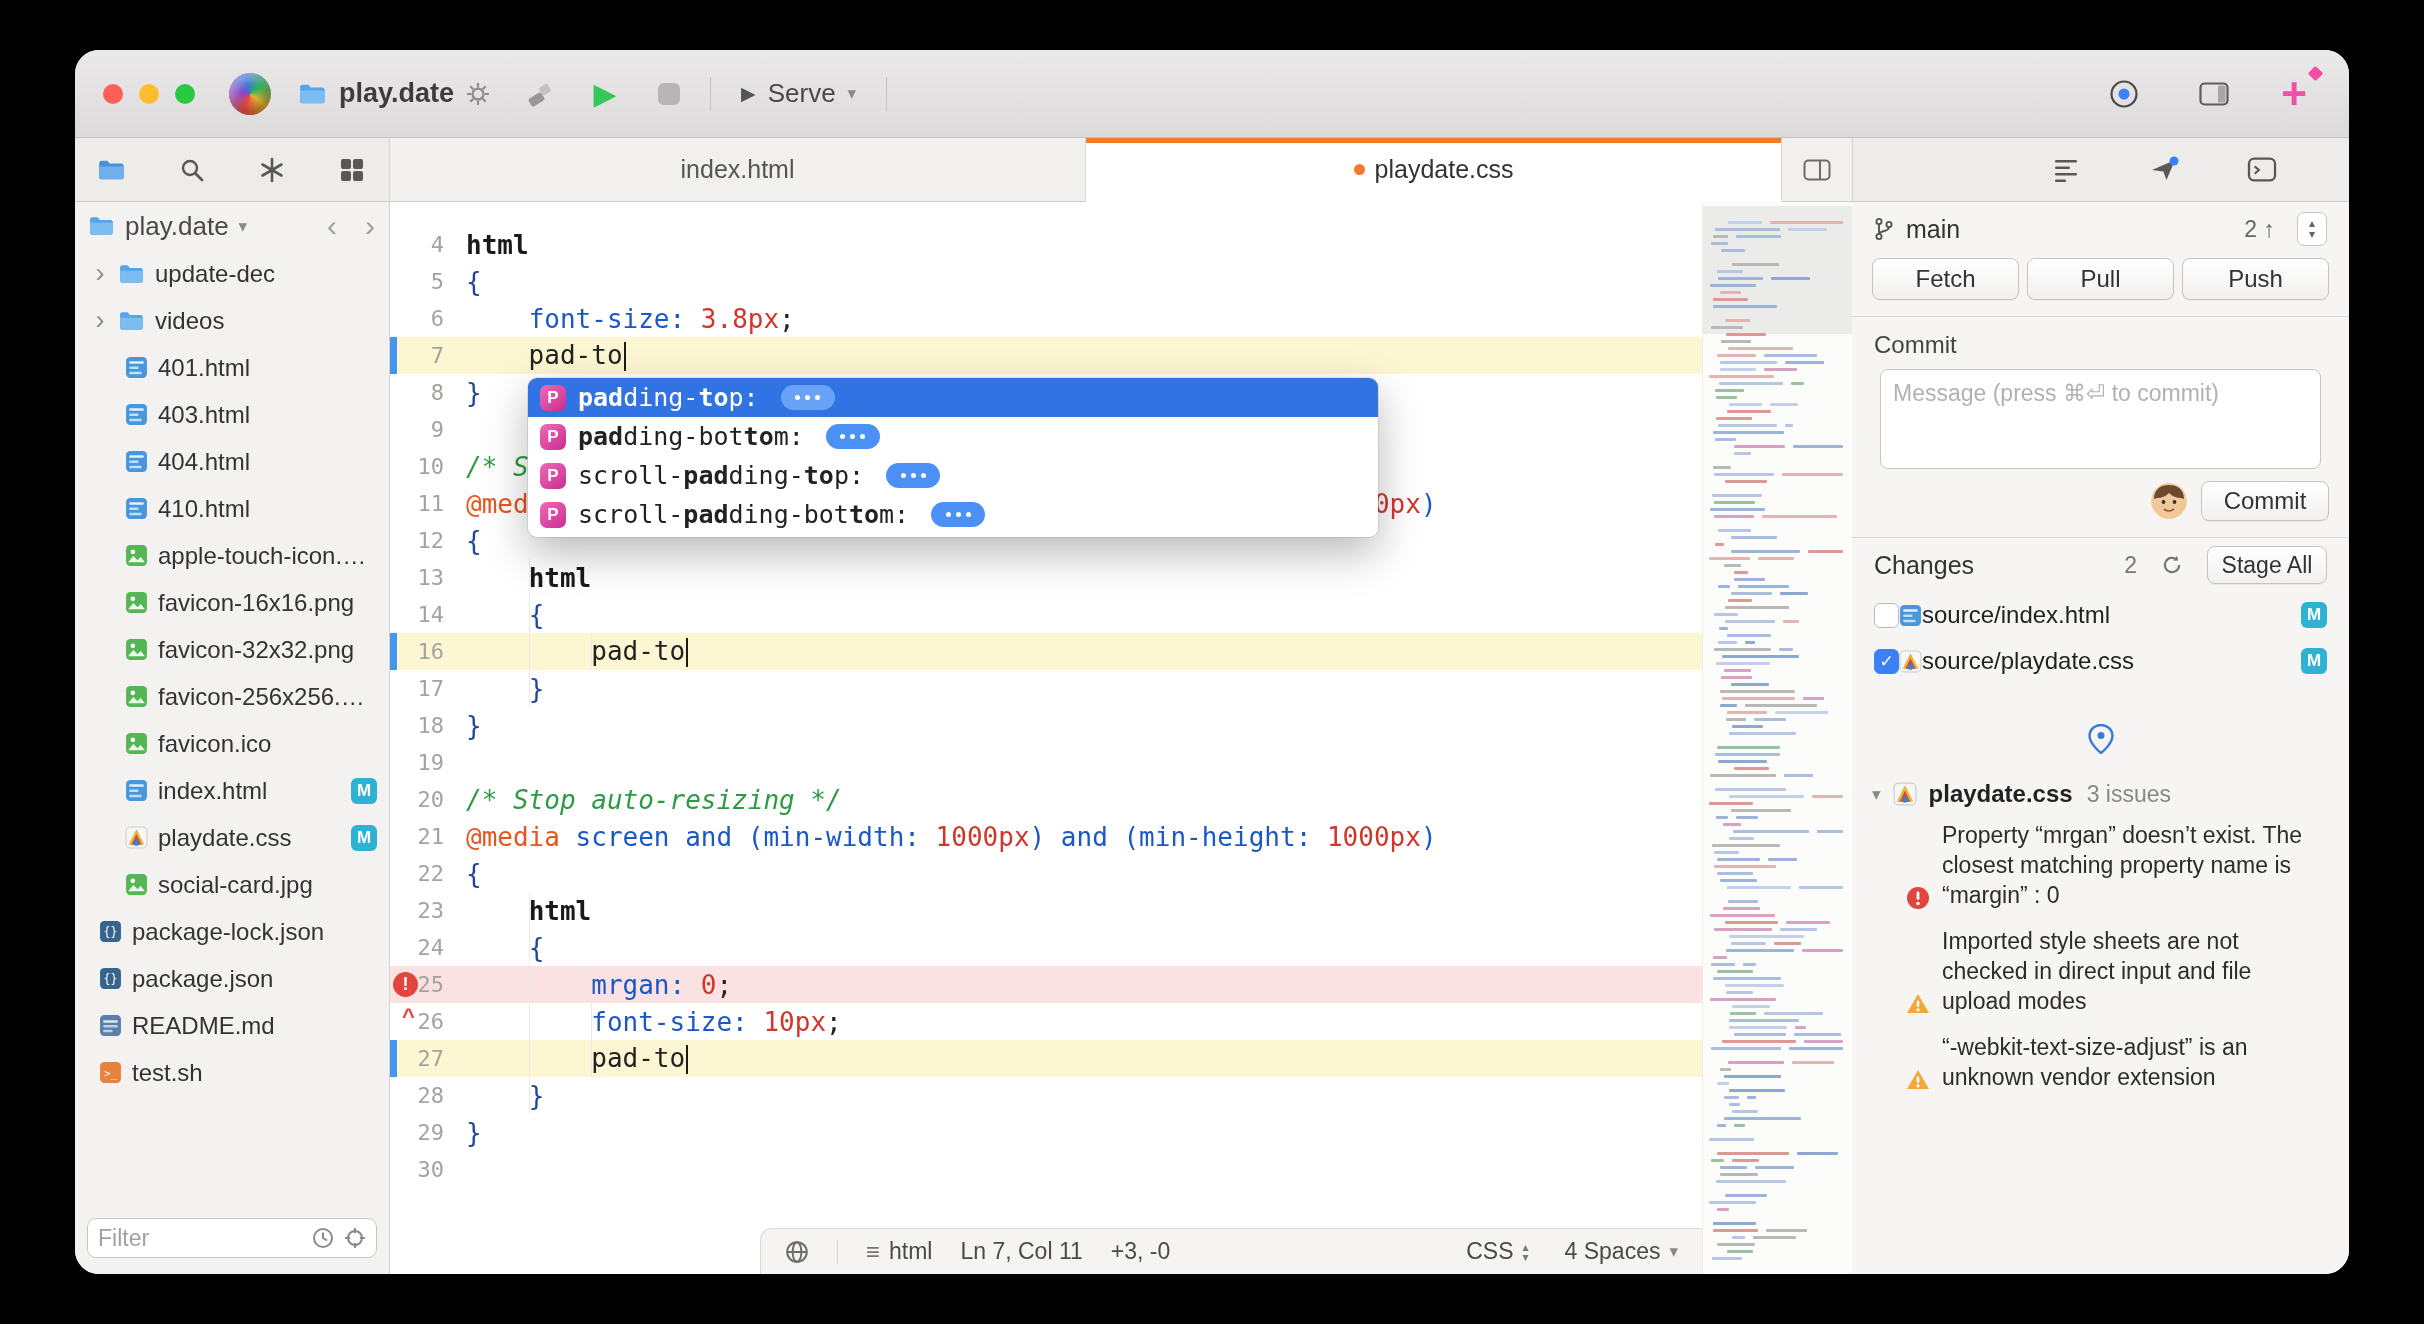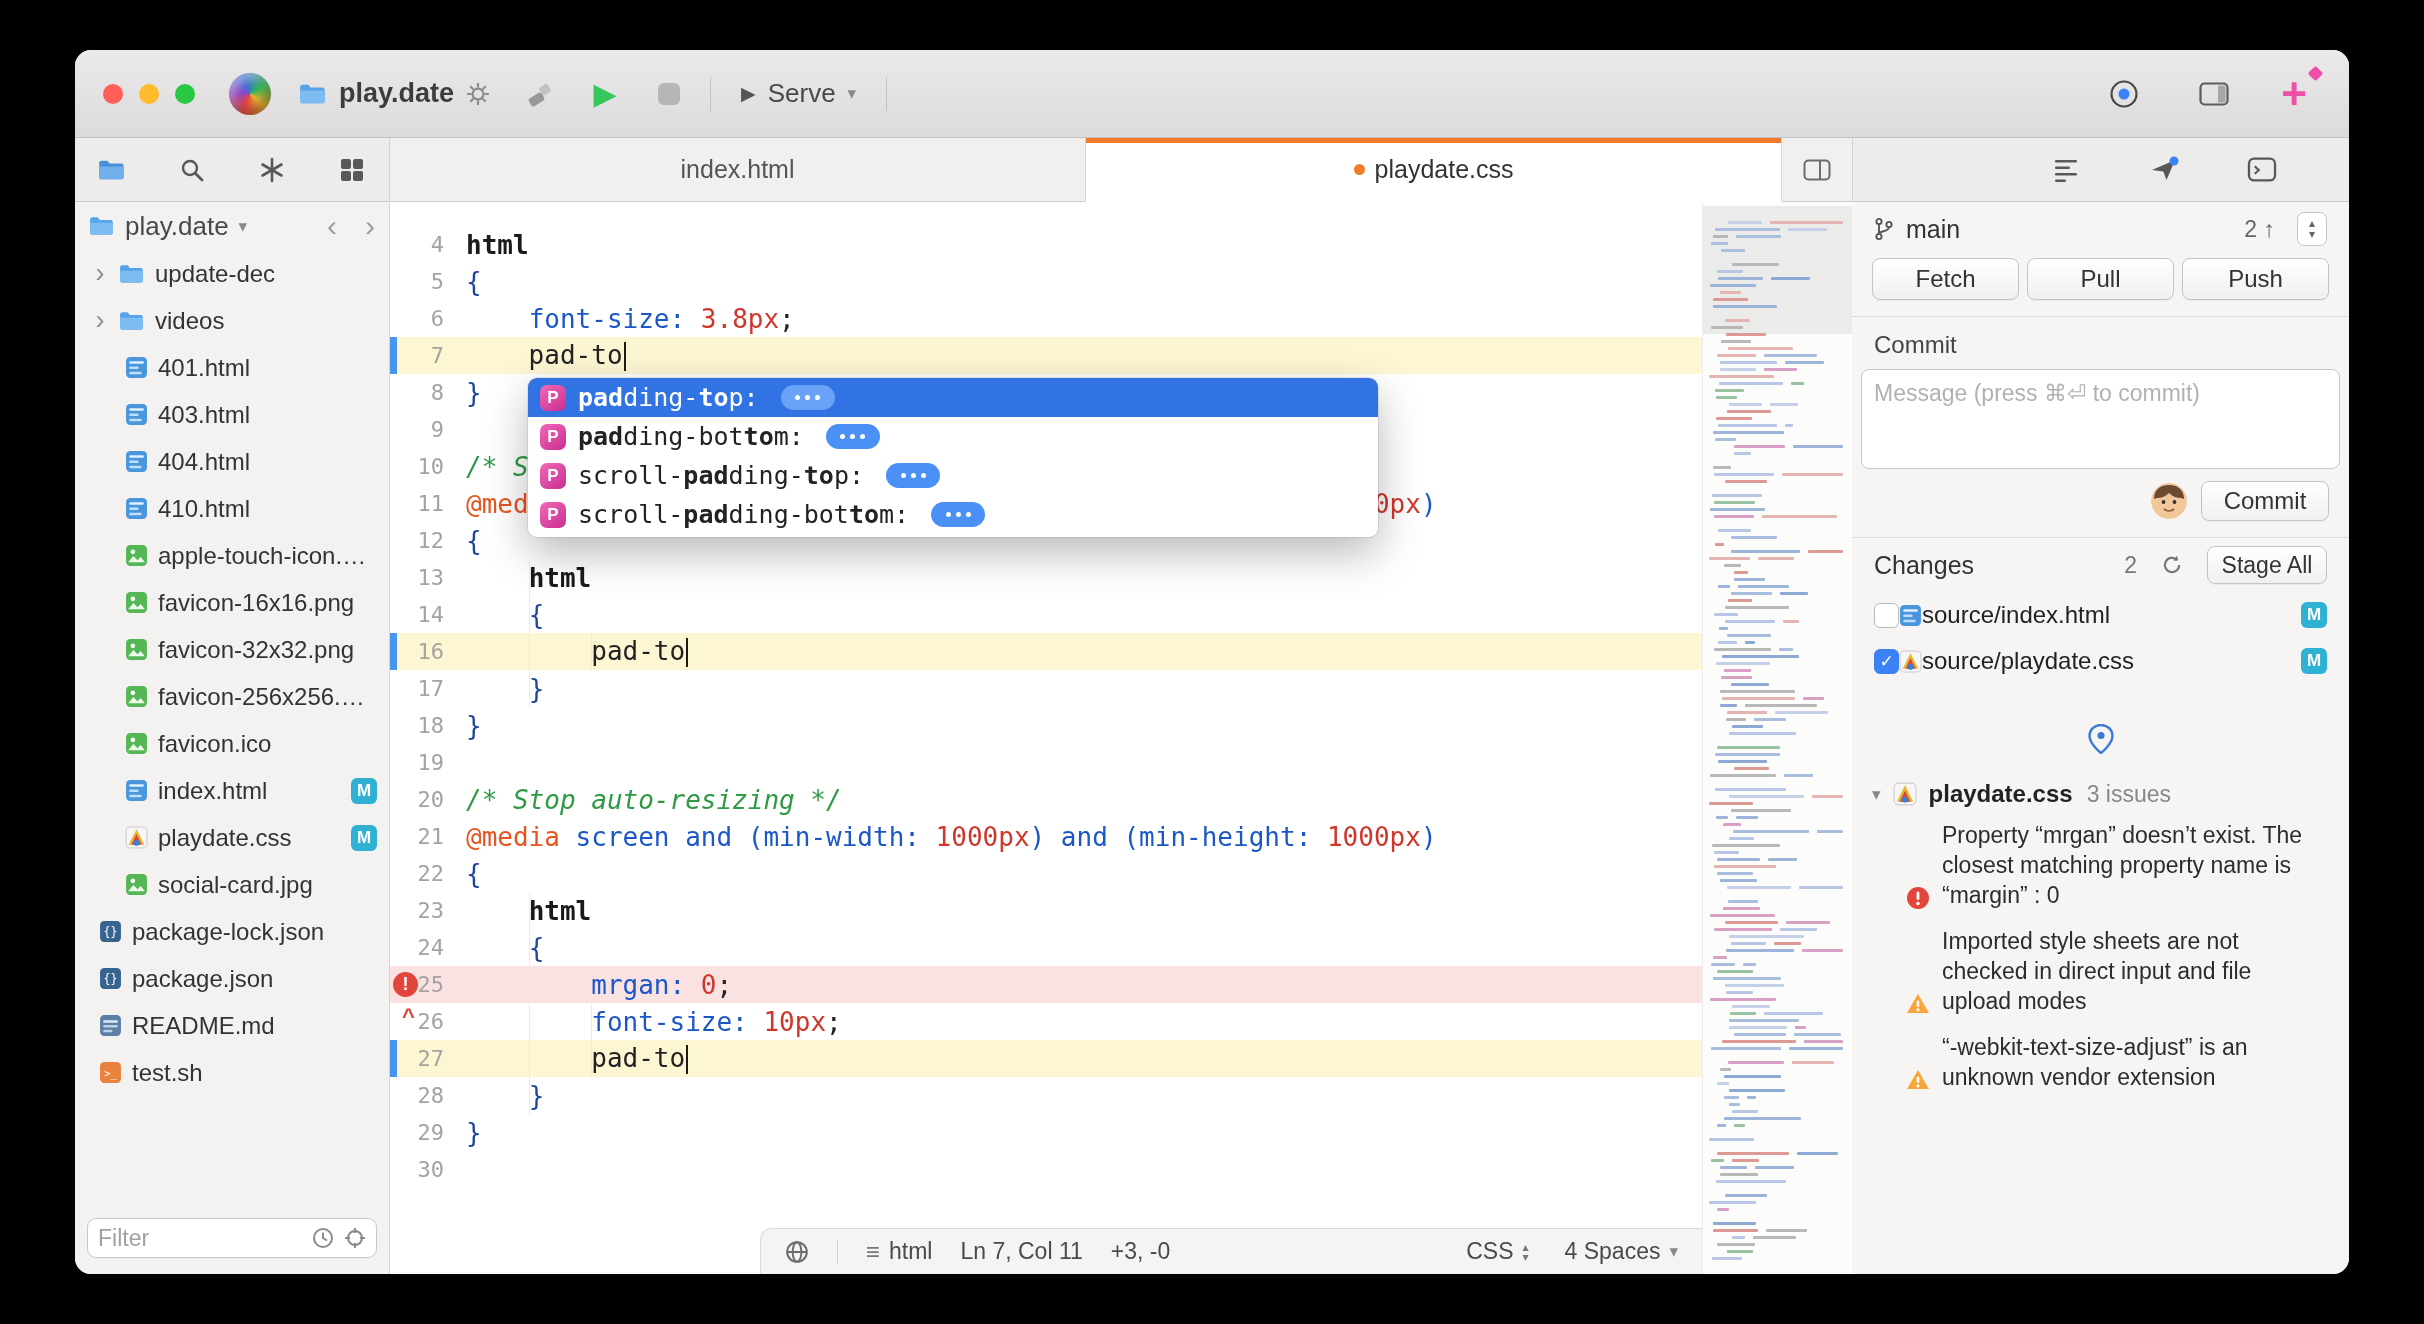--- a/index.html
+++ b/index.html
@@ -1,17 +1,17 @@
 <!DOCTYPE html>
 <html><head>
 <meta charset="utf-8">
 <style>
   *{box-sizing:border-box;margin:0;padding:0}
   html,body{width:2424px;height:1324px;background:#000;overflow:hidden;font-family:"Liberation Sans",sans-serif}
-  .window{position:absolute;left:75px;top:50px;width:2274px;height:1224px;background:#fff;border-radius:16px;overflow:hidden;display:flex;flex-direction:column;box-shadow:0 40px 100px rgba(0,0,0,.6)}
+  .window{position:absolute;left:75px;top:50px;width:2274px;height:1224px;background:#fff;border-radius:24px;overflow:hidden;display:flex;flex-direction:column;box-shadow:0 40px 100px rgba(0,0,0,.6)}
 
   
   .titlebar{height:88px;flex:none;background:linear-gradient(#ebe9ea,#dcdadb);border-bottom:1px solid #c3c1c2;display:flex;align-items:center;padding:0 28px;gap:18px}
   .lights{display:flex;gap:16px;margin-right:16px}
   .light{width:20px;height:20px;border-radius:50%;display:inline-block}
   .light.r{background:#ff5f57}.light.y{background:#febc2e}.light.g{background:#28c840}
   .appicon{width:42px;height:42px;border-radius:50%;flex:none;background:conic-gradient(from 200deg,#e9483f,#9245c2,#3b6fd4,#2fb457,#e8b531,#e9483f);box-shadow:inset -4px -6px 10px rgba(0,0,0,.3),inset 4px 6px 8px rgba(255,255,255,.4)}
   .titlegrp{display:flex;align-items:center;gap:12px;margin:0 10px}
   .wintitle{font-size:27px;font-weight:bold;color:#3d3b3c}
   .fic{display:inline-flex;align-items:center;justify-content:center}
@@ -101,21 +101,21 @@
 
   
   .panel{width:497px;flex:none;background:#f6f5f4;display:flex;flex-direction:column;color:#333;overflow:hidden}
   .branchrow{height:54px;flex:none;display:flex;align-items:center;gap:12px;padding:0 22px;font-size:25px}
   .ahead{margin-left:auto;color:#666;font-size:23px}
   .stepperbox{width:30px;height:34px;border:1px solid #c7c5c4;background:#fff;border-radius:7px;display:flex;flex-direction:column;align-items:center;justify-content:center;font-size:12px;line-height:11px;color:#666;margin-left:10px}
   .gitbtns{display:flex;gap:8px;padding:2px 20px 16px;flex:none}
   .btn{flex:1;height:42px;border:1px solid #c6c4c3;border-radius:8px;background:linear-gradient(#fff,#f1f0ef);font-size:24px;color:#333;font-family:"Liberation Sans",sans-serif;box-shadow:0 1px 1px rgba(0,0,0,.05)}
   .hr{height:1px;background:#dcdad9;flex:none}
   .commitlbl{padding:14px 22px 10px;font-size:24px;color:#444}
-  .msgbox{margin:0 9px;height:100px;border:1px solid #c9c7c6;border-radius:8px;background:#fff;padding:10px 12px;font-size:23px;color:#333;resize:none;font-family:"Liberation Sans",sans-serif;flex:none}
+  .msgbox{margin:0 28px;height:100px;border:1px solid #c9c7c6;border-radius:8px;background:#fff;padding:10px 12px;font-size:23px;color:#333;resize:none;font-family:"Liberation Sans",sans-serif;flex:none}
   .msgbox::placeholder{color:#b3b1b0}
   .commitrow{display:flex;align-items:center;justify-content:flex-end;gap:14px;padding:12px 20px 16px;flex:none}
   .avatar{width:36px;height:36px;border-radius:50%;overflow:hidden;flex:none}
   .btn.commit{flex:none;width:128px;height:40px}
   .changesrow{height:54px;flex:none;display:flex;align-items:center;gap:24px;padding:0 22px;font-size:25px}
   .changes-count{color:#777;font-size:23px;margin-left:auto}
   .btn.stage{flex:none;width:120px;height:38px;font-size:23px}
   .chg-row{height:46px;display:flex;align-items:center;padding:0 22px;font-size:24px}
   .cb{width:25px;height:25px;flex:none;border-radius:6px;border:1px solid #bcbab9;background:#fff;display:flex;align-items:center;justify-content:center;font-size:17px;color:#fff}
   .cb.on{background:#3b80f5;border-color:#3b80f5}

